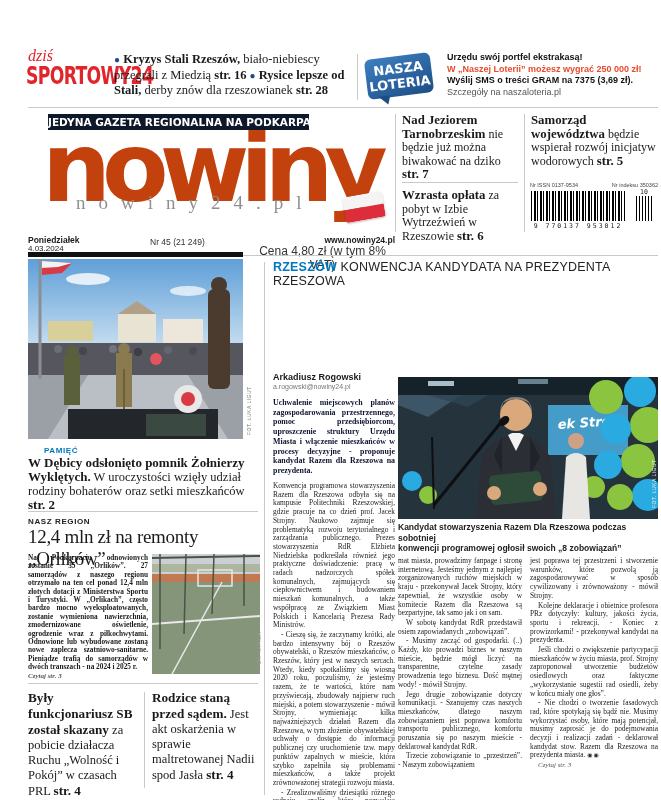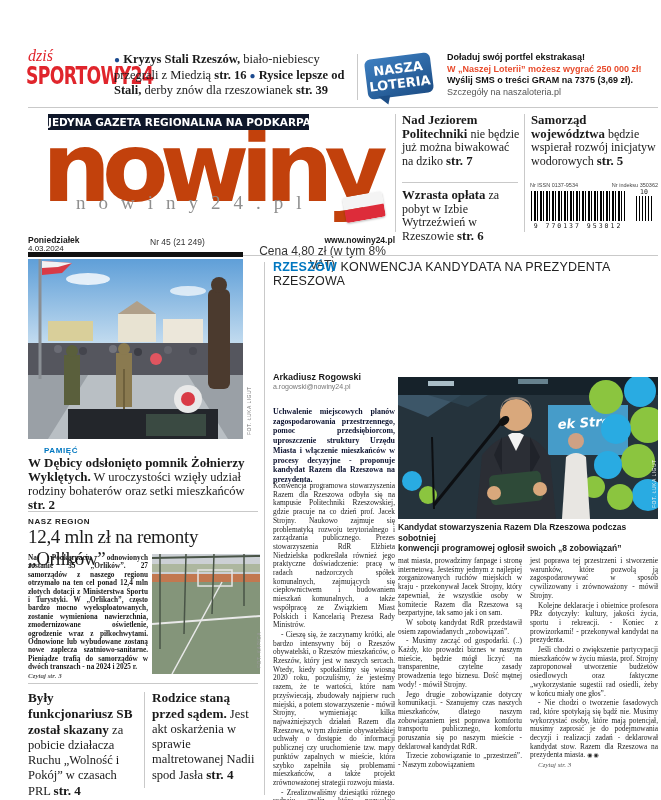--- a/index.html
+++ b/index.html
@@ -87,21 +87,21 @@
   
   .kicker{left:273px;top:260px;width:386px;font-family:"Liberation Sans","DejaVu Sans",sans-serif;
       font-size:12.5px;letter-spacing:.2px;color:#222;}
   .kicker b{color:#0077c0;font-weight:800;}
   .headline{left:271px;top:274px;width:390px;font-weight:bold;font-size:38px;line-height:41px;
       letter-spacing:-1px;color:#111;}
   .author{left:273px;top:372px;font-family:"Liberation Sans","DejaVu Sans",sans-serif;
       font-weight:bold;font-size:9px;}
   .author-mail{left:273px;top:383px;font-family:"Liberation Sans","DejaVu Sans",sans-serif;
       font-size:7px;color:#777;}
-  .lead{left:273px;top:398px;width:122px;font-size:7.9px;line-height:9.7px;font-weight:bold;color:#0d1330;margin-top:9px;}
+  .lead{left:273px;top:398px;width:122px;font-size:7.9px;line-height:9.7px;font-weight:bold;color:#0d1330;}
   .bodycol{font-size:7.4px;line-height:8.7px;color:#222;}
   .bodycol p + p{text-indent:8px;margin-top:1px;}
   .caption{left:398px;top:522px;width:260px;font-family:"Liberation Sans","DejaVu Sans",sans-serif;
       font-weight:bold;font-size:8.5px;line-height:10.5px;color:#222;}
   .endmark{font-size:6px;letter-spacing:1px;}
   .photo-credit-in{position:absolute;font-size:5px;color:#eee;
       font-family:"Liberation Sans","DejaVu Sans",sans-serif;
       transform:rotate(-90deg);transform-origin:left top;white-space:nowrap;letter-spacing:.5px;}
 </style>
 </head>
@@ -109,51 +109,51 @@
 
 <div id="page">
 
   <div class="abs dzis">dziś</div>
   <div class="abs sport24">SPORTOWY24</div>
 
   <p class="abs sport-teasers">
     <span class="b-dot">●</span>
     <b>Kryzys Stali Rzeszów,</b><span> biało-niebiescy przegrali z Miedzią </span><b>str. 16</b>
     <span class="b-dot">●</span>
-    <b>Rysice lepsze od Stali,</b><span> derby znów dla rzeszowianek </span><b>str. 39</b>
+    <b>Rysice lepsze od Stali,</b><span> derby znów dla rzeszowianek </span><b>str. 28</b>
   </p>
 
   <div class="vr" style="left:357px;top:54px;height:46px;"></div>
 
   <div class="abs loteria-badge">
     <div>NASZA</div>
     <div>LOTERIA</div>
   </div>
   <div class="abs loteria-text">
-    <div class="lt1">Doładuj swój portfel ekstrakasą!</div>
+    <div class="lt1">Urzędu swój portfel ekstrakasą!</div>
     <div class="lt2">W „Naszej Loterii” możesz wygrać 250 000 zł!</div>
     <div class="lt3">Wyślij SMS o treści GRAM na 7375 (3,69 zł).</div>
     <div class="lt4">Szczegóły na naszaloteria.pl</div>
   </div>
 
   <div class="hr" style="left:28px;top:107px;width:630px;"></div>
 
   <div class="abs logo">nowiny</div>
   <div class="abs tagline">JEDYNA GAZETA REGIONALNA NA PODKARPACIU</div>
   <div class="abs logo-sub">nowiny24.pl</div>
   <div class="abs flag">
       <div class="w"></div>
       <div class="r"></div>
     </div>
 
   <div class="vr" style="left:395px;top:114px;height:118px;"></div>
   <div class="vr" style="left:524px;top:114px;height:118px;"></div>
 
   <p class="abs mh-teaser" style="left:402px;top:114px;">
-    <b>Nad Jeziorem Politechniki</b><span> nie będzie już można biwakować na dziko </span><b>str. 7</b>
+    <b>Nad Jeziorem Tarnobrzeskim</b><span> nie będzie już można biwakować na dziko </span><b>str. 7</b>
   </p>
   <div class="hr" style="left:402px;top:182px;width:116px;"></div>
   <p class="abs mh-teaser" style="left:402px;top:189px;">
     <b>Wzrasta opłata</b><span> za pobyt w Izbie Wytrzeźwień w Rzeszowie </span><b>str. 6</b>
   </p>
   <p class="abs mh-teaser" style="left:531px;top:114px;width:126px;">
     <b>Samorząd województwa</b><span> będzie wspierał rozwój inicjatyw wodorowych </span><b>str. 5</b>
   </p>
 
   <div class="abs issn-row">

